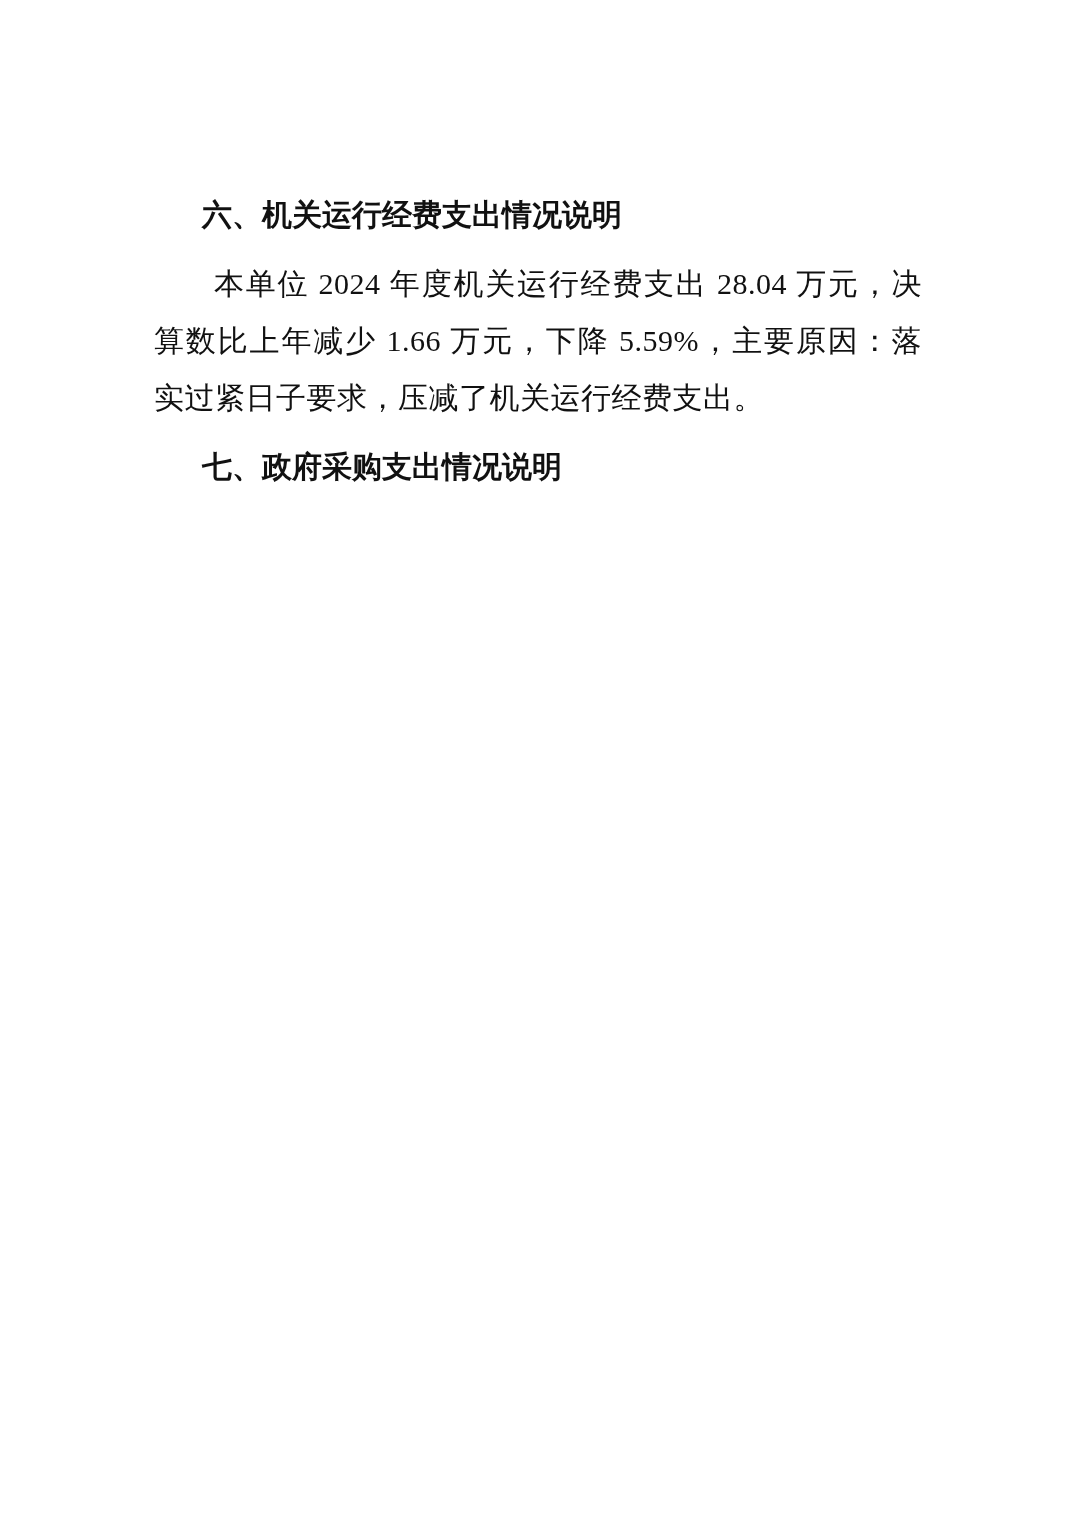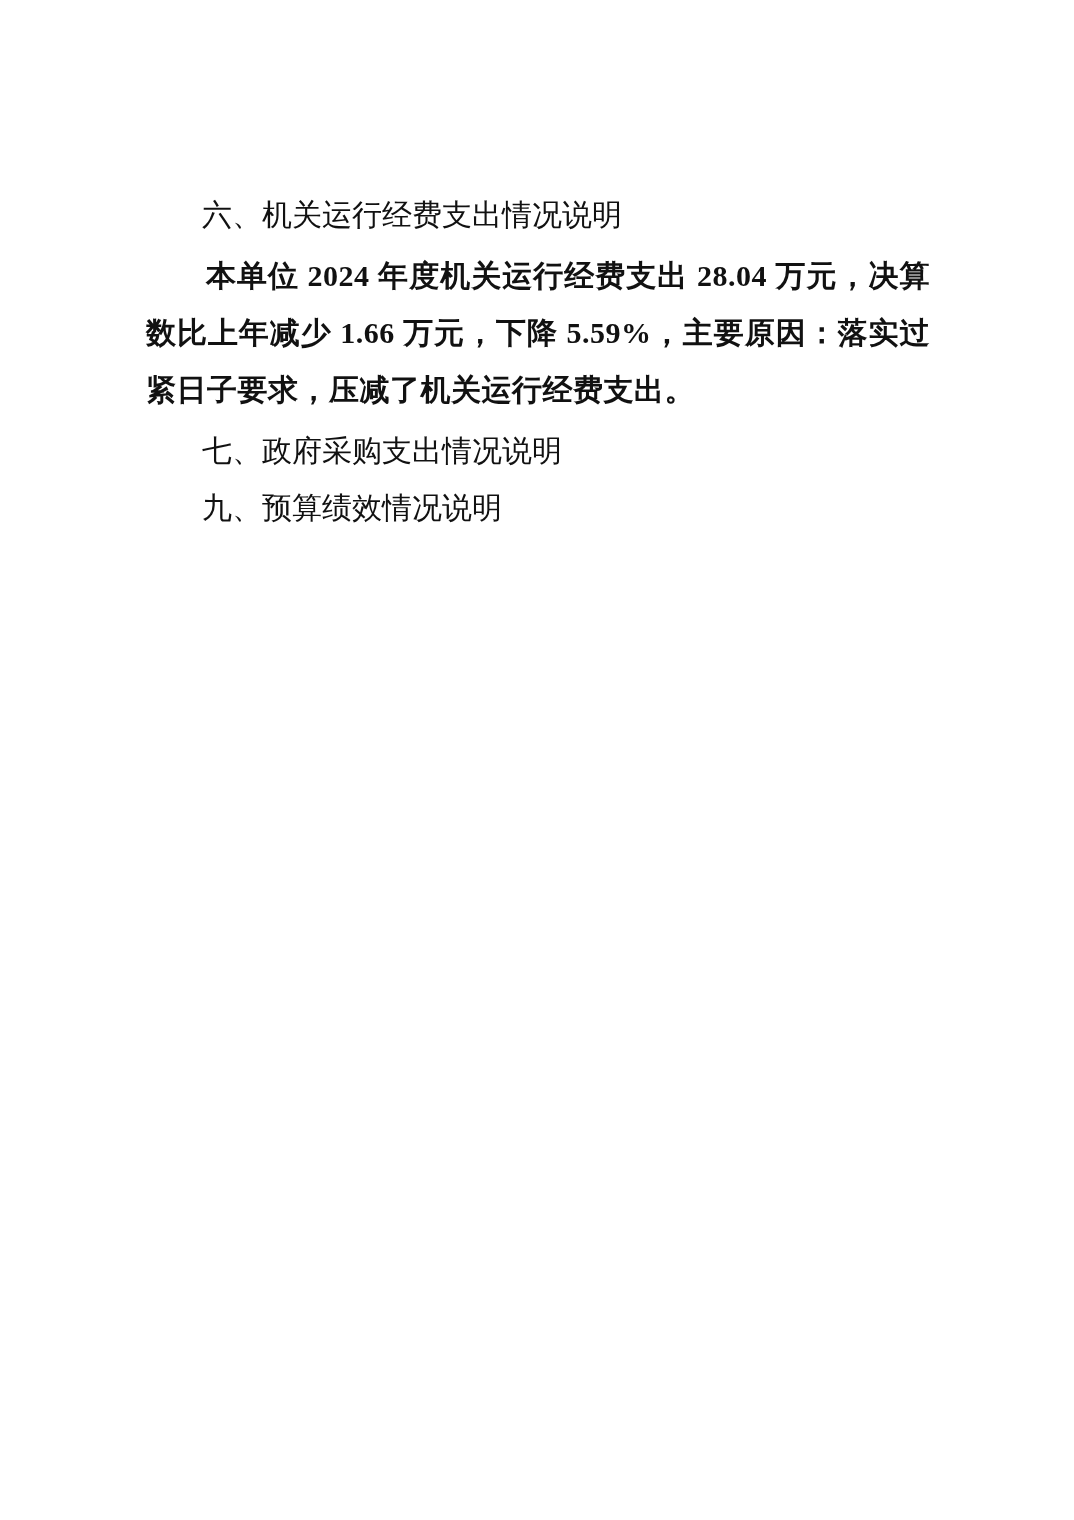--- a/index.html
+++ b/index.html
@@ -23,47 +23,43 @@
     font-family: "Liberation Serif", "DejaVu Serif", serif;
     font-size: 30px;
     line-height: 57px;
     text-align: justify;
     text-justify: inter-ideograph;
   }
   .section { margin: 0; }
   .section-heading {
     margin: 0;
     font-family: "Liberation Sans", "DejaVu Sans", sans-serif;
-    font-weight: normal;
+    font-weight: bold;
     font-size: 30px;
     line-height: 57px;
     text-indent: 2em;
     color: #111111;
   }
   .section-paragraph {
-    margin: 4px;
+    margin: 12px;
     text-indent: 2em;
     letter-spacing: 0.5px;
-    font-weight: bold;
   }
 </style>
 </head>
 <body>
 
 <div class="page">
   <div class="content">
 
     <div class="section">
       <h2 class="section-heading">六、机关运行经费支出情况说明</h2>
       <p class="section-paragraph">本单位 2024 年度机关运行经费支出 28.04 万元，决算数比上年减少 1.66 万元，下降 5.59%，主要原因：落实过紧日子要求，压减了机关运行经费支出。</p>
     </div>
 
     <div class="section">
       <h2 class="section-heading">七、政府采购支出情况说明</h2>
     </div>
 
 
-    <div class="section">
-      <h2 class="section-heading">九、预算绩效情况说明</h2>
-    </div>
 
   </div>
 </div>
 
 </body></html>

